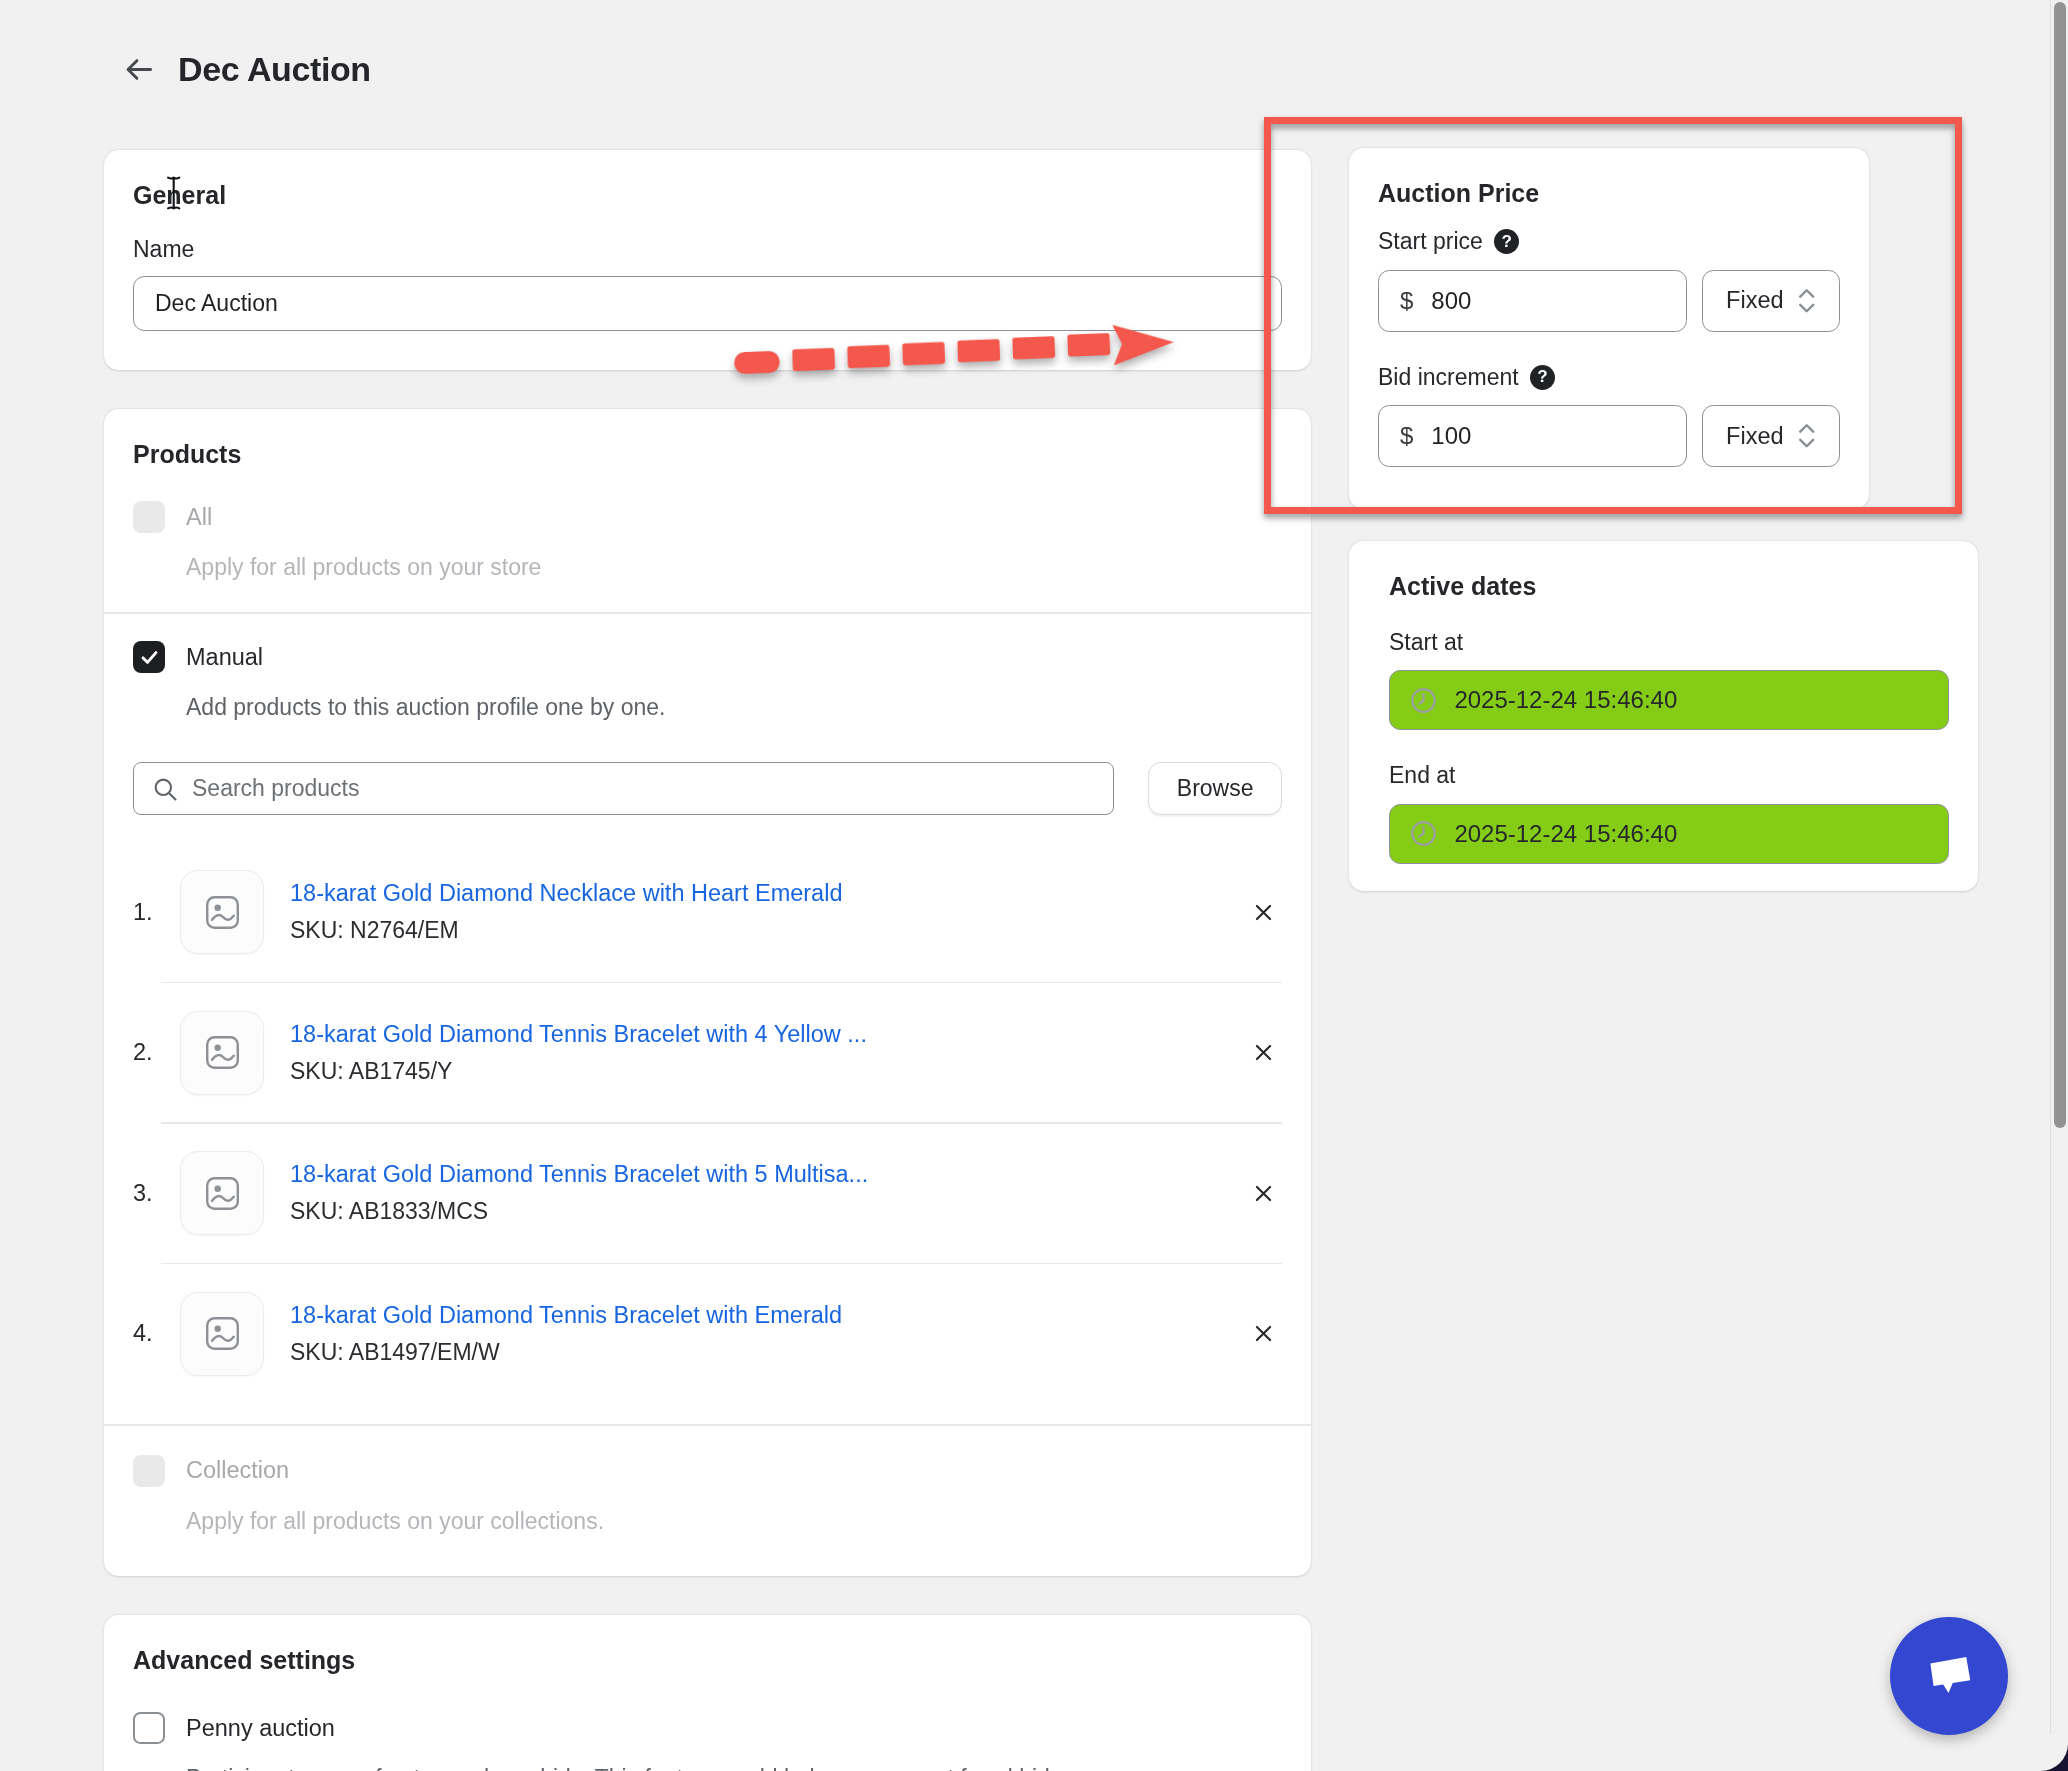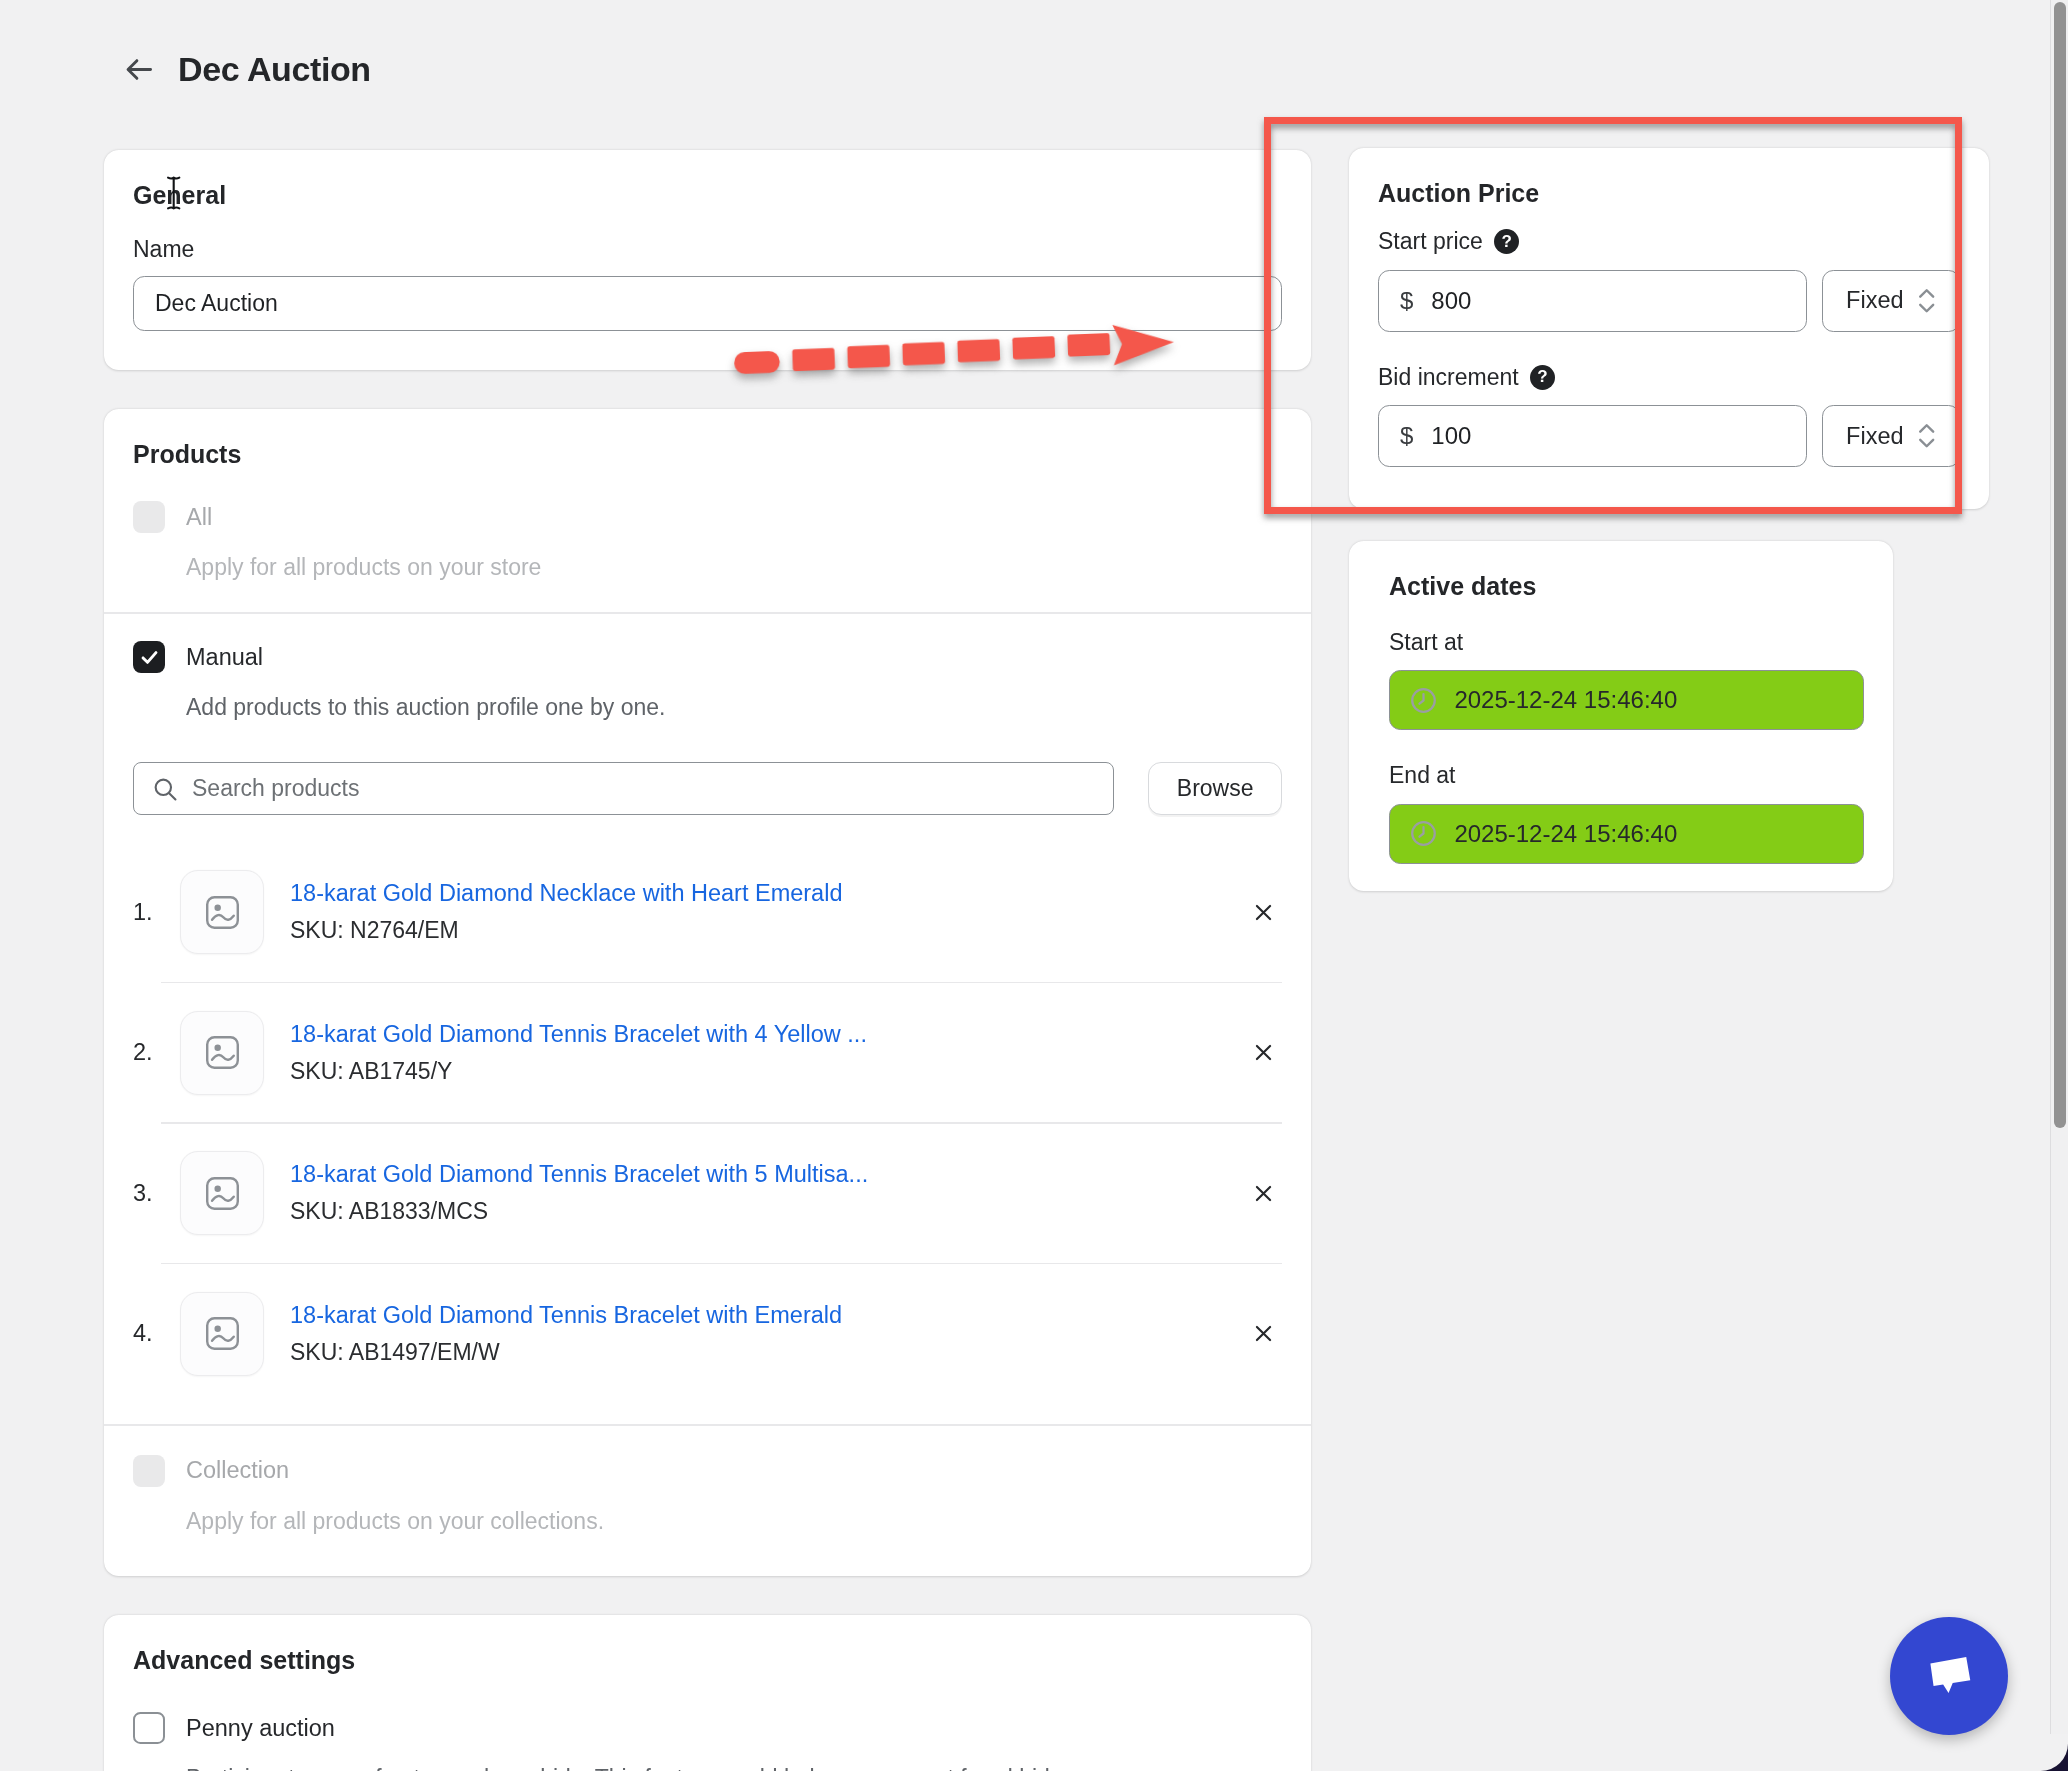--- a/index.html
+++ b/index.html
@@ -270,21 +270,21 @@
 
 <div class="card" style="left:104px; top:1615px; width:1207px; height:259px;">
   <div class="card-title">Advanced settings</div>
   <div class="option" style="margin-top:37px;">
     <div class="cbx unchecked"></div>
     <div class="opt-label">Penny auction</div>
     <div class="opt-desc">Participants pay a fee to purchase bids. This feature could help you prevent fraud bids.</div>
   </div>
 </div>
 
-<div class="card" style="left:1349px; top:148px; width:640px; height:361px; z-index:10;">
+<div class="card" style="left:1349px; top:148px; width:520px; height:361px; z-index:10;">
   <div class="card-title">Auction Price</div>
 
   <div class="label-row" style="margin-top:20px;">
     <div class="field-label">Start price</div>
     <div class="help-dot">?</div>
   </div>
   <div class="price-row">
     <div class="price-input">
       <span class="price-prefix">$</span>
       <span>800</span>
@@ -310,21 +310,21 @@
     <div class="unit-select">
       <span>Fixed</span>
       <svg width="19.4" height="27.5" viewBox="0 0 24 34">
         <path d="M4 12 L12 4 L20 12" stroke="#8a8f94" stroke-width="3" fill="none" stroke-linecap="round" stroke-linejoin="round"></path>
         <path d="M4 22 L12 30 L20 22" stroke="#8a8f94" stroke-width="3" fill="none" stroke-linecap="round" stroke-linejoin="round"></path>
       </svg>
     </div>
   </div>
 </div>
 
-<div class="card" style="left:1349px; top:541px; width:544px; height:350px;padding-left:40px;">
+<div class="card" style="left:1349px; top:541px; width:629px; height:350px;padding-left:40px;">
   <div class="card-title">Active dates</div>
 
   <div class="field-label" style="margin-top:27.5px;">Start at</div>
   <div class="date-input">
     <svg width="29" height="29" viewBox="0 0 36 36">
       <circle cx="18" cy="18" r="14" stroke="#9a9ea3" stroke-width="2.8" fill="none"></circle>
       <path d="M18 10 V18 L13 22" stroke="#9a9ea3" stroke-width="2.8" fill="none" stroke-linecap="round" stroke-linejoin="round"></path>
     </svg>
     <span>2025-12-24 15:46:40</span>
   </div>

